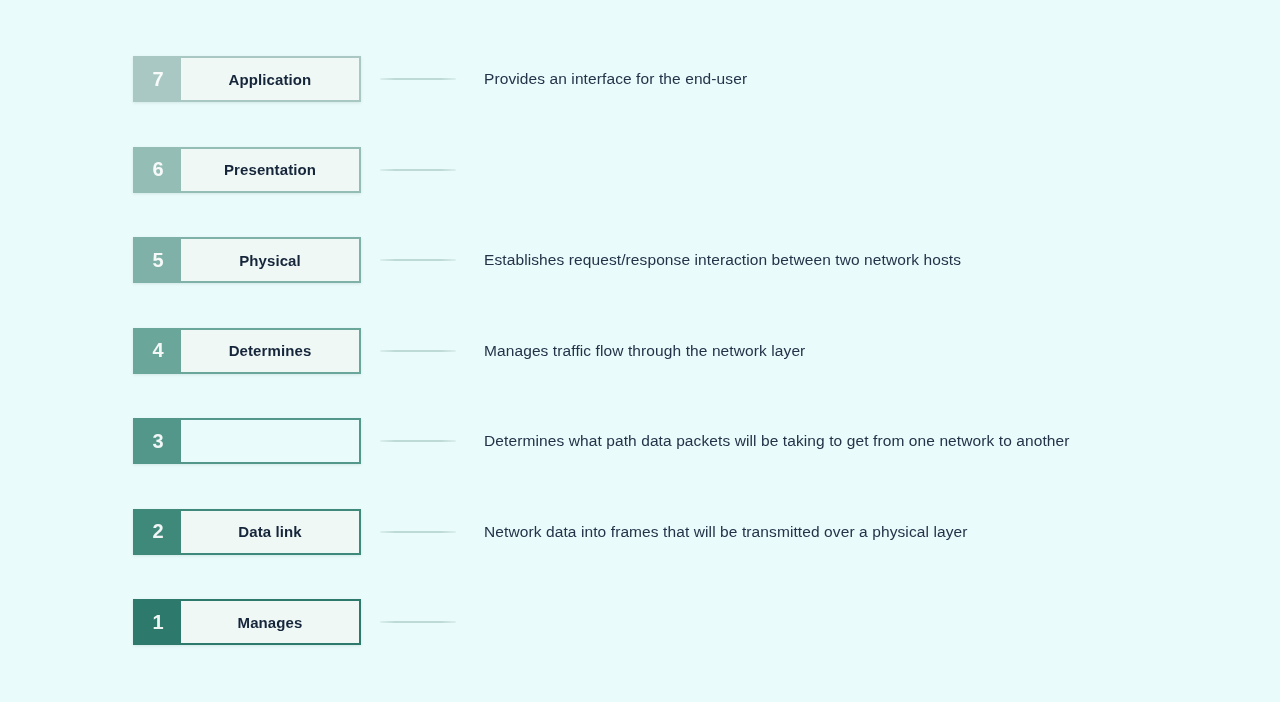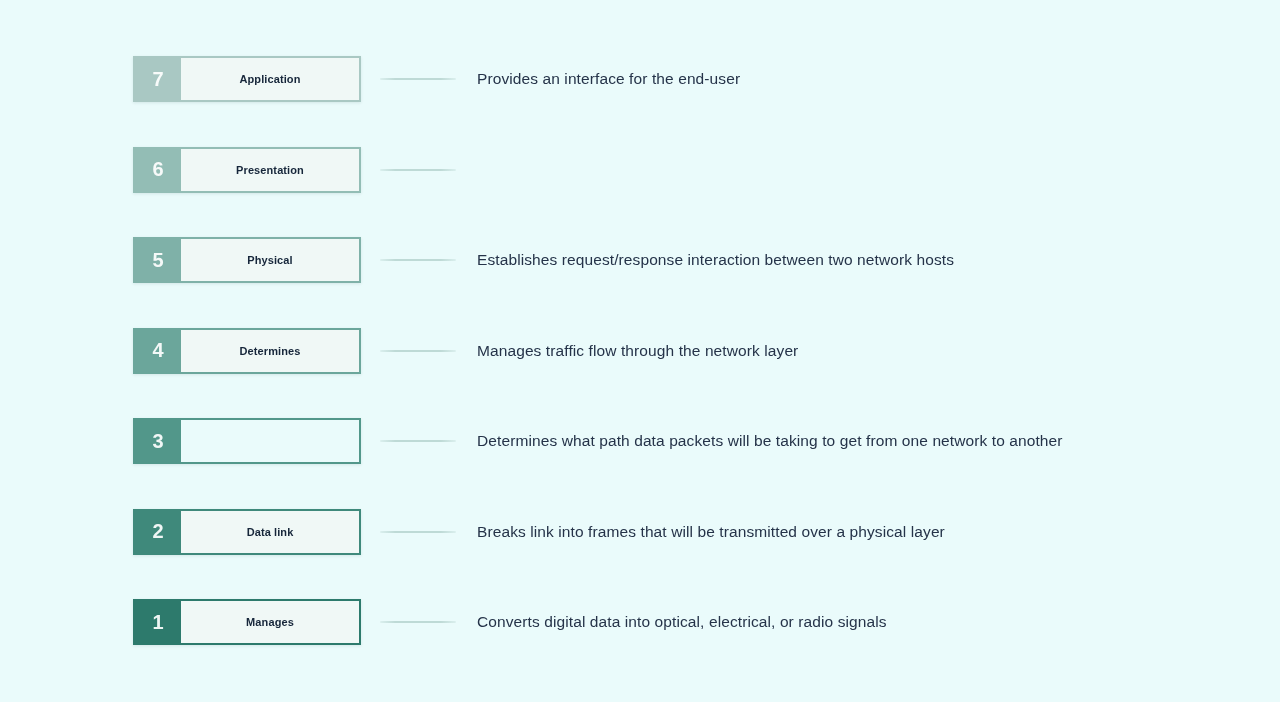--- a/index.html
+++ b/index.html
@@ -41,33 +41,33 @@
     font-size: 20px;
     font-weight: 600;
   }
   .label {
     flex: 1;
     display: flex;
     align-items: center;
     justify-content: center;
     background: #f0f8f6;
     color: #16263a;
-    font-size: 11px;
+    font-size: 15px;
     font-weight: 600;
     letter-spacing: 0.1px;
   }
   .connector {
     width: 76px;
     height: 2px;
     margin-left: 19px;
     border-radius: 1px;
     background: linear-gradient(to right, rgba(190,218,214,0.35), #bedad6 20%, #bedad6 80%, rgba(190,218,214,0.35));
   }
   .desc {
-    margin-left: 21px;
+    margin-left: 28px;
     color: #253349;
     font-size: 15.5px;
     font-weight: 400;
     letter-spacing: 0.1px;
     white-space: nowrap;
   }
 </style>
 </head>
 <body>
 
@@ -115,25 +115,24 @@
     <div class="connector"></div>
     <div class="desc">Determines what path data packets will be taking to get from one network to another</div>
   </div>
 
   <div class="row">
     <div class="layer-box" style="border-color: rgb(63, 137, 123);">
       <div class="num" style="background-color: rgb(63, 137, 123);">2</div>
       <div class="label">Data link</div>
     </div>
     <div class="connector"></div>
-    <div class="desc">Breaks link into frames that will be transmitted over a physical layer</div>
+    <div class="desc">Network data into frames that will be transmitted over a physical layer</div>
   </div>
 
   <div class="row">
     <div class="layer-box" style="border-color: rgb(45, 122, 108);">
       <div class="num" style="background-color: rgb(45, 122, 108);">1</div>
       <div class="label">Manages</div>
     </div>
     <div class="connector"></div>
-    <div class="desc">Converts digital data into optical, electrical, or radio signals</div>
   </div>
 
 </div>
 
 </body></html>

